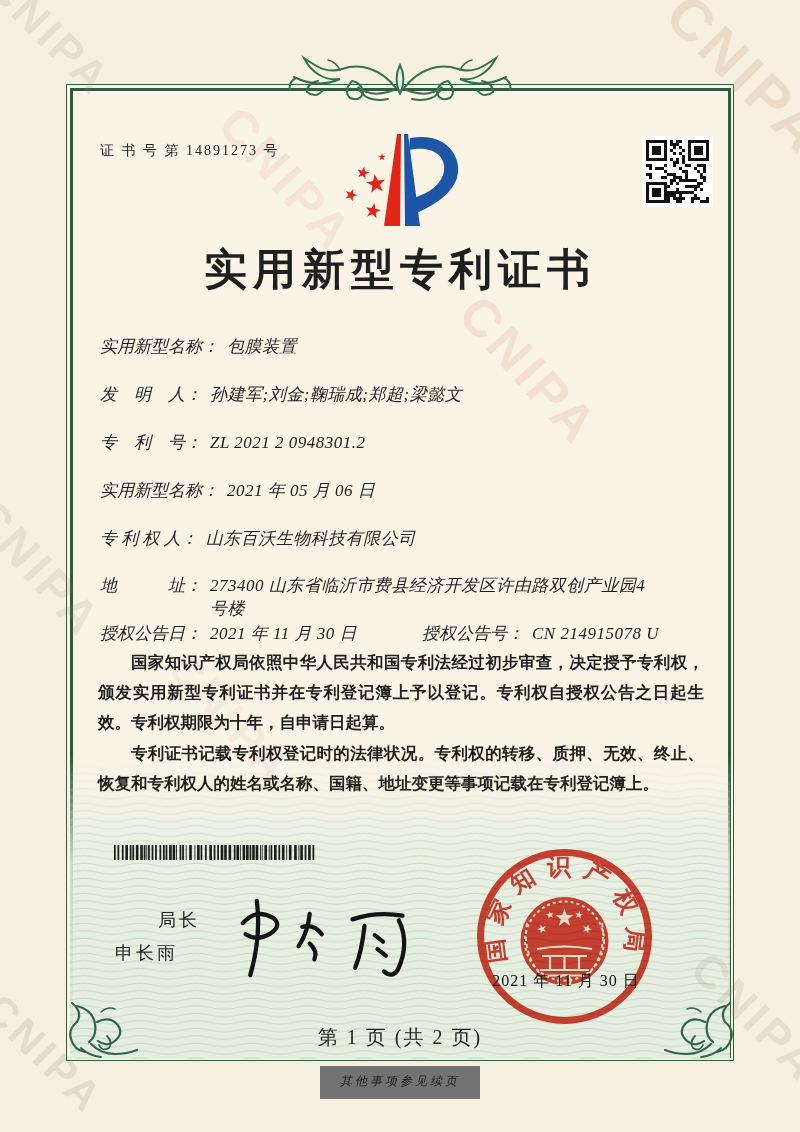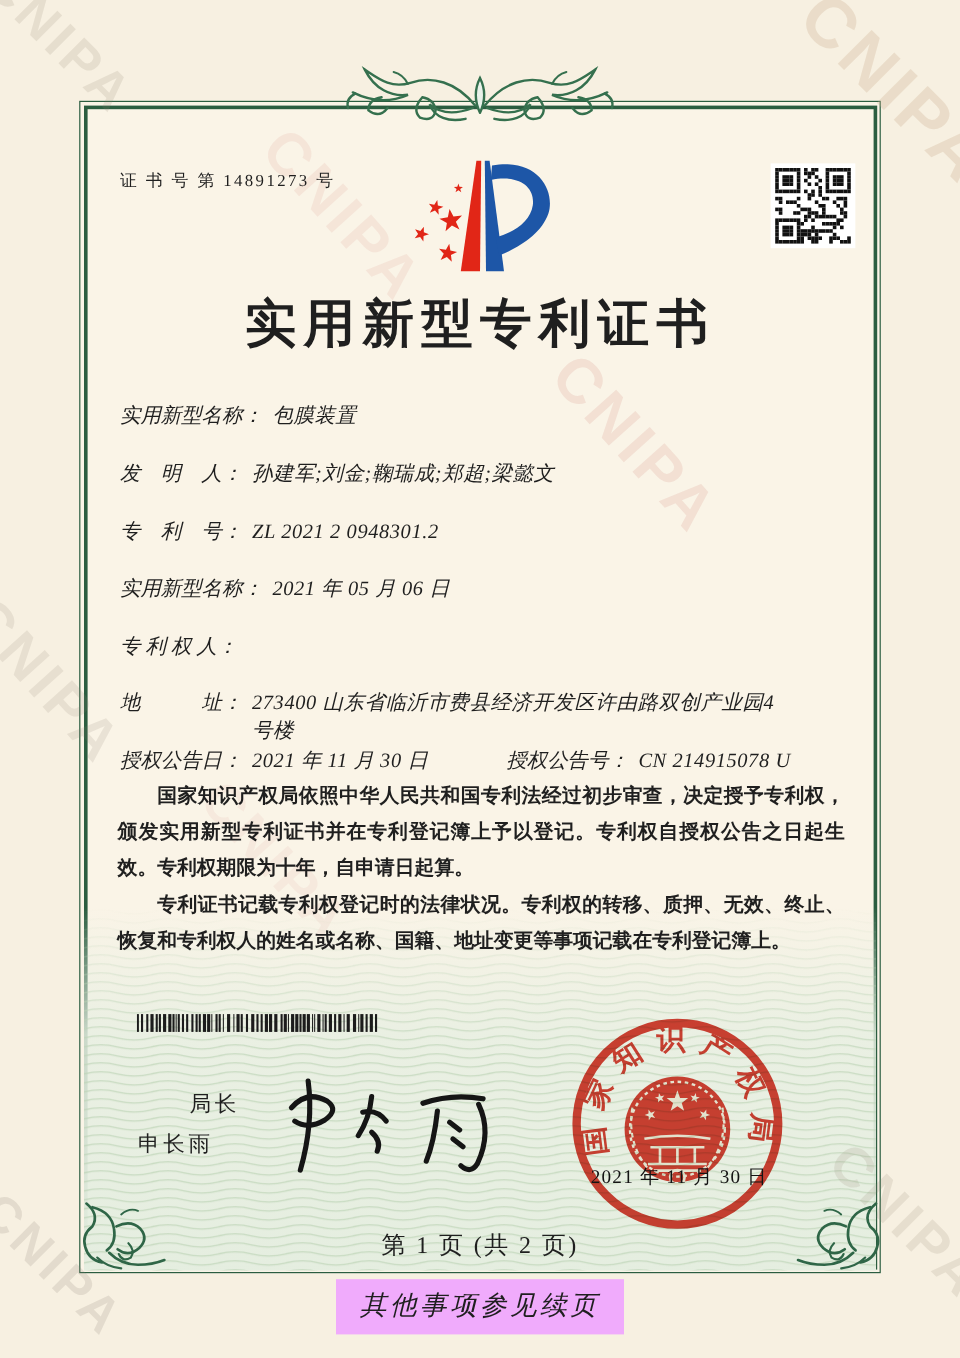--- a/index.html
+++ b/index.html
@@ -57,22 +57,22 @@
   .signer-title{position:absolute;left:115px;top:908px;font-size:18px;letter-spacing:3px;z-index:3;font-family:"Liberation Sans","DejaVu Sans",sans-serif;margin-left:43px;}
   .signer-name{position:absolute;left:115px;top:941px;font-size:18px;letter-spacing:3px;z-index:3;font-family:"Liberation Sans","DejaVu Sans",sans-serif;}
   .signature{position:absolute;left:228px;top:890px;z-index:4;}
   .seal{position:absolute;left:471px;top:843px;z-index:4;opacity:.93;mix-blend-mode:multiply;}
   .seal-date{position:absolute;left:477px;top:971px;width:178px;text-align:center;font-size:16px;letter-spacing:1px;color:#141414;z-index:5;}
   .page-info{position:absolute;left:66px;top:1024px;width:668px;text-align:center;font-size:20px;letter-spacing:2px;z-index:5;}
   .footer-note{
     position:absolute;left:0;top:1066px;width:800px;text-align:center;z-index:3;
   }
   .footer-note span{
-    display:inline-block;background:#f0abfc;padding:7px 20px 9px;
-    font-size:22px;font-style:italic;letter-spacing:3px;
+    display:inline-block;background:#737373;padding:7px 20px 9px;
+    font-size:12px;font-style:italic;letter-spacing:3px;
   }
 </style>
 </head>
 <body>
 
 <span class="wm wm1">CNIPA</span>
 <span class="wm wm2">CNIPA</span>
 <span class="wm wm3">CNIPA</span>
 <span class="wm wm4">CNIPA</span>
 <span class="wm wm5">CNIPA</span>
@@ -381,20 +381,21 @@
 <div class="frow" style="top:432px">
   <span class="lab">专　利　号：</span>
   <span class="val">ZL 2021 2 0948301.2</span>
 </div>
 <div class="frow" style="top:480px">
   <span class="lab">实用新型名称：</span>
   <span class="val">2021 年 05 月 06 日</span>
 </div>
 <div class="frow" style="top:528px">
   <span class="lab">专 利 权 人：</span>
+  <span class="val">山东百沃生物科技有限公司</span>
 </div>
 <div class="frow" style="top:575px">
   <span class="lab">地　　　址：</span>
   <span class="val addr-val">273400 山东省临沂市费县经济开发区许由路双创产业园4号楼</span>
 </div>
 <div class="frow" style="top:623px">
   <span class="lab">授权公告日：</span>
   <span class="val">2021 年 11 月 30 日</span>
   <span class="pair2">
     <span class="lab">授权公告号：</span>

